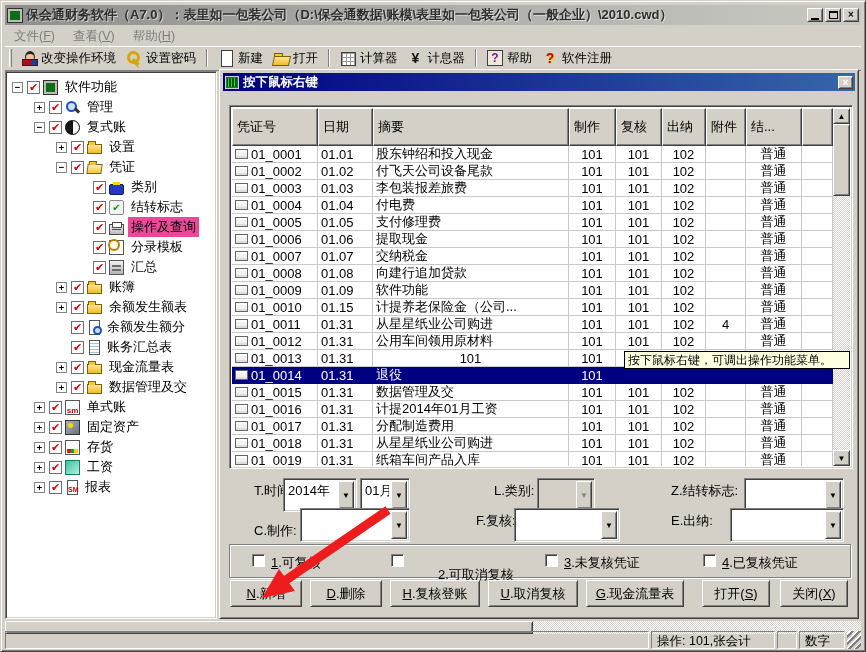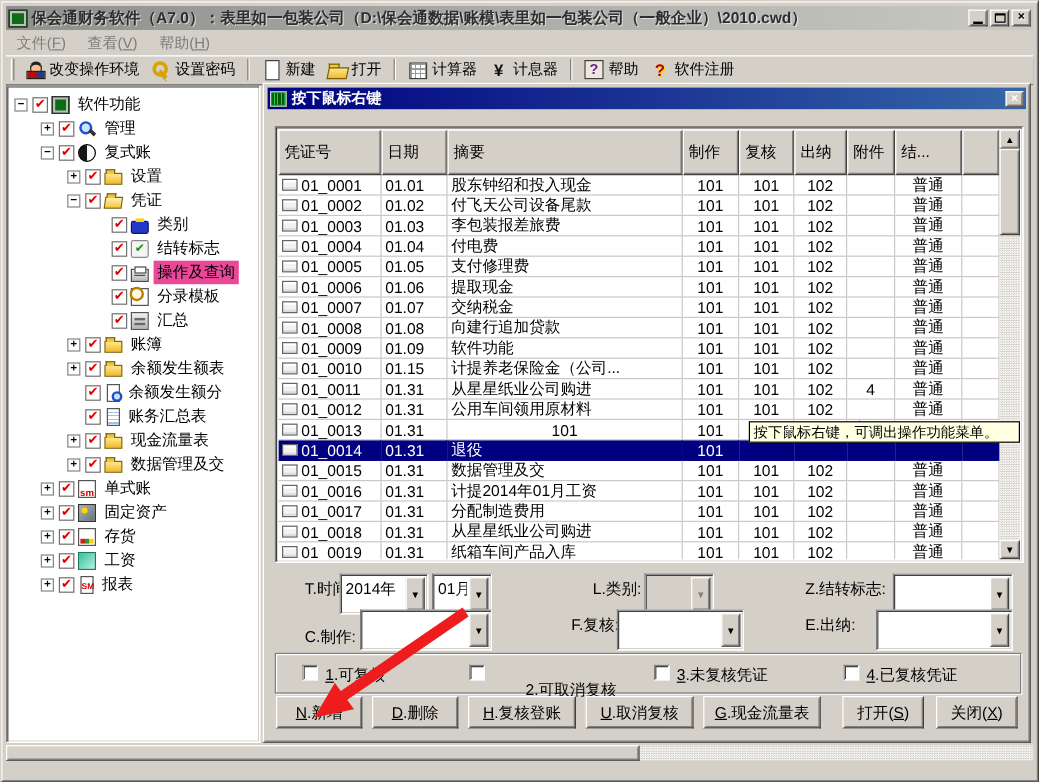--- a/index.html
+++ b/index.html
@@ -1039,18 +1039,25 @@
       <button class="abtn" style="left: 268px; width: 90px;"><u>U</u>.取消复核</button>
       <button class="abtn" style="left: 366px; width: 98px;"><u>G</u>.现金流量表</button>
       <button class="abtn" style="left: 482px; width: 68px;">打开(<u>S</u>)</button>
       <button class="abtn" style="left: 560px; width: 68px;">关闭(<u>X</u>)</button>
     </div>
 
   <div class="hscroll stipple">
     <span class="hthumb raised"></span>
   </div>
 
+  <div class="statusbar">
+    <span class="spanel" style="flex:1"></span>
+    <span class="spanel" style="width:124px">操作: 101,张会计</span>
+    <span class="spanel" style="width:20px"></span>
+    <span class="spanel" style="width:46px">数字</span>
+    <span class="spanel grip"></span>
+  </div>
 </div>
 
 <svg class="arrow-overlay" width="866" height="652" viewBox="0 0 866 652">
   <line x1="388" y1="510" x2="286" y2="580" stroke="#ee1c1c" stroke-width="9"></line>
   <polygon points="262,598 279,569 295,591" fill="#ee1c1c"></polygon>
 </svg>
 
 </body></html>

